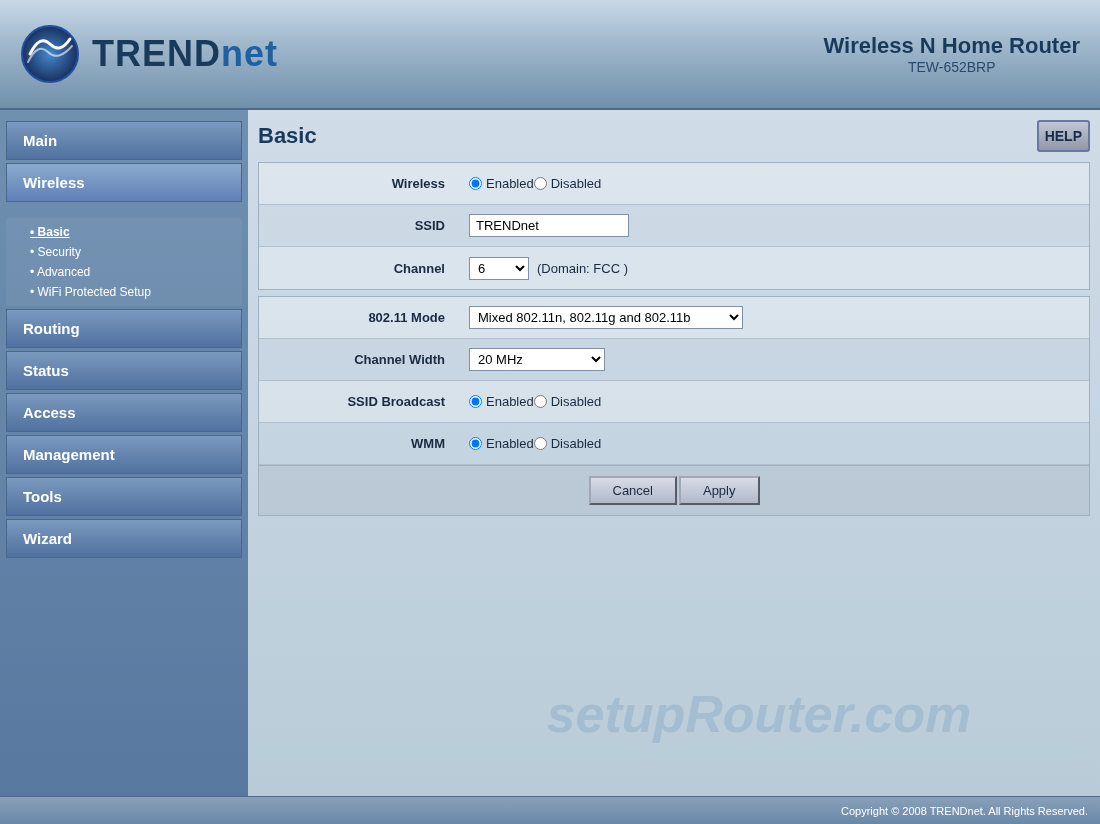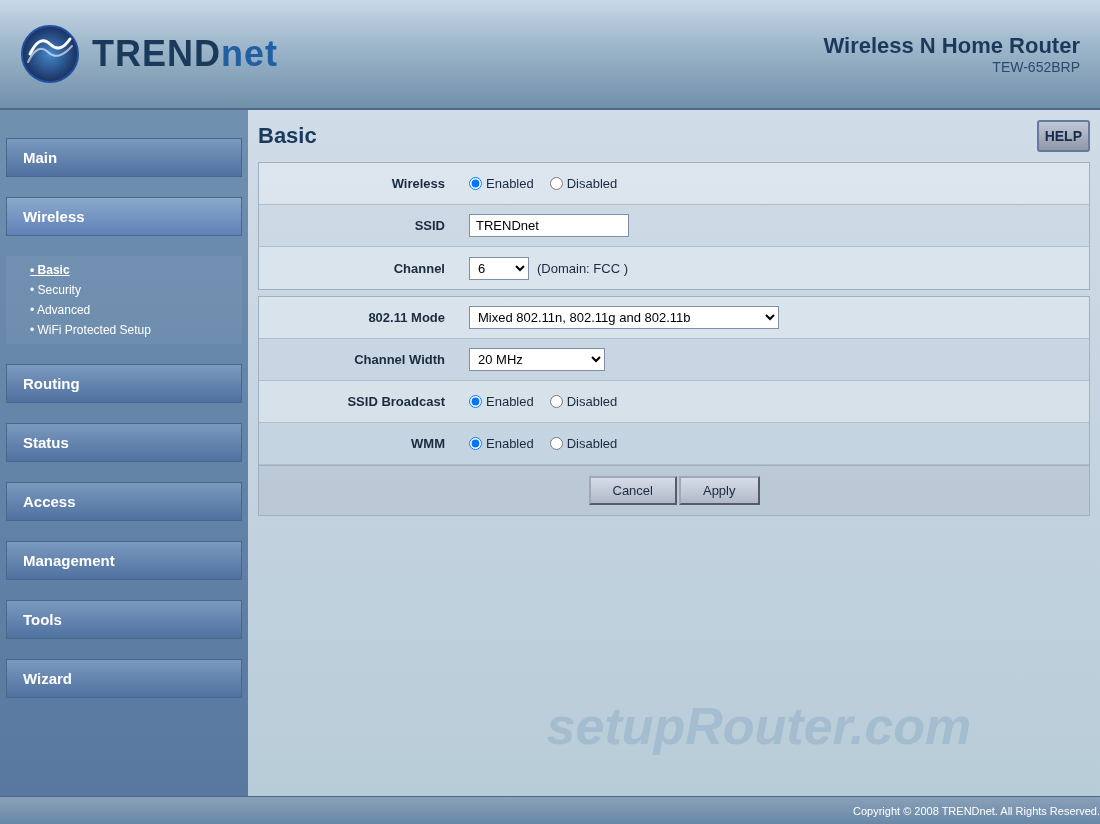--- a/index.html
+++ b/index.html
@@ -33,21 +33,21 @@
     }
     .logo-text {
       font-size: 36px;
       font-weight: bold;
       color: #1a3a5c;
       letter-spacing: 1px;
     }
     .logo-text span.trend { color: #1a3a5c; }
     .logo-text span.net { color: #2060a0; }
     .router-info {
-      text-align: right;
+      text-align: center;
       color: #1a3a5c;
     }
     .router-name {
       font-size: 22px;
       font-weight: bold;
       color: #1a3a5c;
     }
     .router-model {
       font-size: 14px;
       color: #2a4a6c;
@@ -68,21 +68,21 @@
     }
     .nav-item {
       display: block;
       padding: 10px 16px;
       color: white;
       font-size: 15px;
       font-weight: bold;
       background: linear-gradient(180deg, #7a9abf 0%, #5070a0 100%);
       border: 1px solid #4a6888;
       border-radius: 0;
-      margin: 20px 6px;
+      margin: 3px 6px;
       cursor: pointer;
       text-decoration: none;
     }
     .nav-item.active {
       background: linear-gradient(180deg, #8aaacc 0%, #6080b8 100%);
     }
     .sub-menu {
       padding: 4px 0 4px 16px;
       background: rgba(255,255,255,0.05);
       margin: 16px 6px 3px;
@@ -160,21 +160,20 @@
       padding: 6px 10px;
       display: flex;
       align-items: center;
       gap: 8px;
     }
 
     
     .radio-group {
       display: flex;
       align-items: center;
-      gap: 16px;
     }
     .radio-label {
       display: flex;
       align-items: center;
       gap: 4px;
       color: #1a2a40;
       cursor: pointer;
     }
 
     
@@ -214,39 +213,39 @@
       background: linear-gradient(180deg, #d8dce8 0%, #b0b8c8 100%);
       color: #1a2a40;
       font-size: 13px;
       cursor: pointer;
       font-weight: normal;
     }
 
     
     .watermark {
       position: absolute;
-      bottom: 40px;
+      bottom: 52px;
       left: 50%;
       transform: translateX(-30%);
       font-size: 52px;
       font-weight: bold;
       color: rgba(100,140,180,0.25);
       white-space: nowrap;
       pointer-events: none;
       font-style: italic;
     }
 
     
     .footer {
       height: 28px;
       background: linear-gradient(180deg, #8aa0b8 0%, #6888a8 100%);
       display: flex;
       align-items: center;
       justify-content: flex-end;
-      padding-right: 0;
+      padding-right: 12px;
       border-top: 1px solid #4a6888;
     }
     .footer-text {
       color: white;
       font-size: 11px;
     }
   </style>
 </head>
 <body>
 
@@ -343,21 +342,21 @@
           <span class="domain-text">(Domain: FCC )</span>
         </div>
       </div>
     </div>
 
     <div class="form-section">
 
       <div class="form-row alt">
         <div class="field-label">802.11 Mode</div>
         <div class="field-value">
-          <select class="select-input" style="width:310px;">
+          <select class="select-input" style="width:274px;">
             <option>Mixed 802.11n, 802.11g and 802.11b</option>
             <option>802.11n only</option>
             <option>802.11g only</option>
             <option>802.11b only</option>
           </select>
         </div>
       </div>
 
       <div class="form-row">
         <div class="field-label">Channel Width</div>

